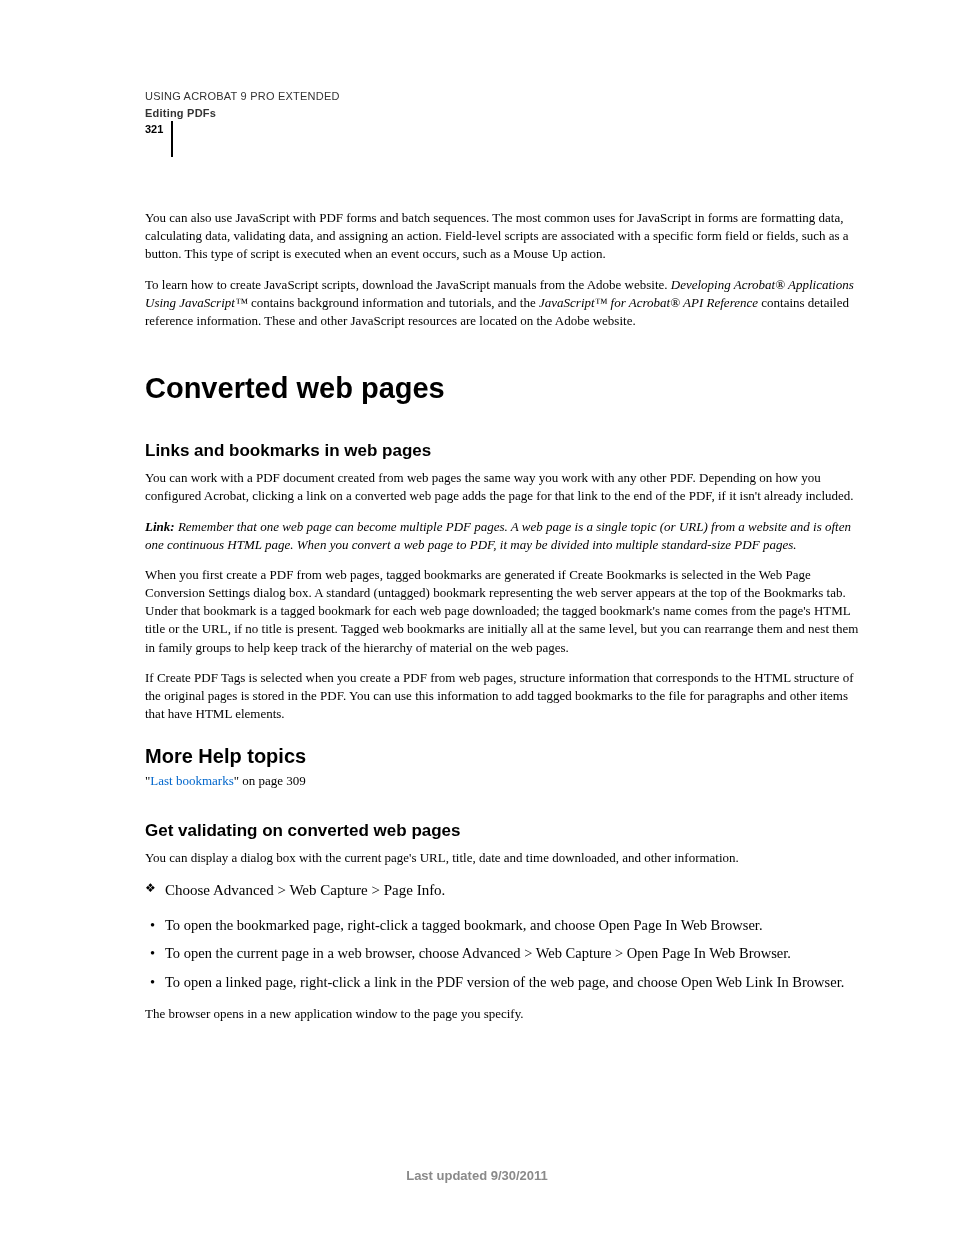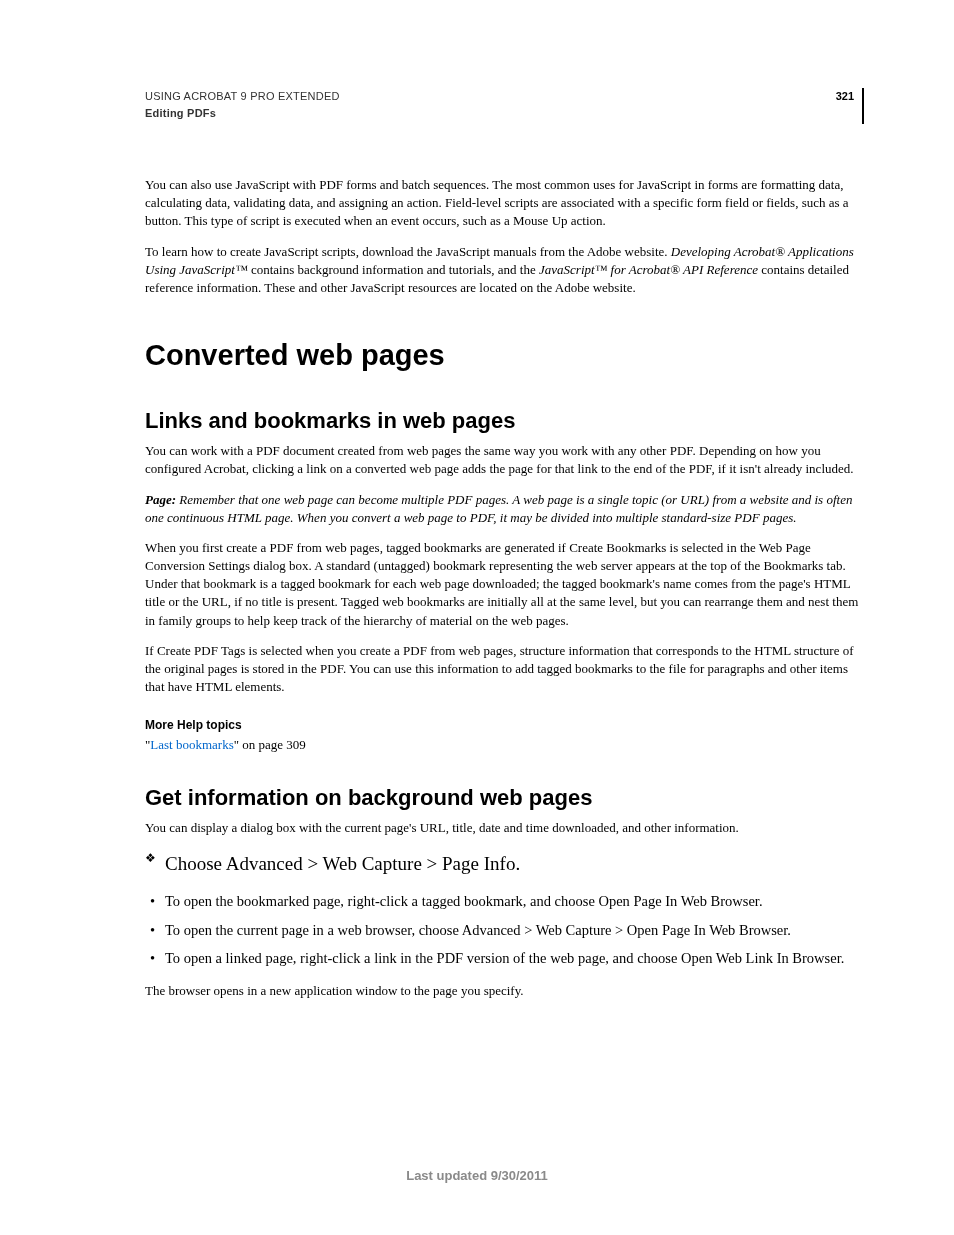--- a/index.html
+++ b/index.html
@@ -12,20 +12,21 @@
     position: relative;
   }
   .page {
     padding: 88px 90px 0 145px;
   }
   .header-row {
     display: flex;
     justify-content: space-between;
     align-items: flex-start;
     margin-bottom: 52px;
+    flex-direction: column;
   }
   .header-left {
     font-family: "Myriad Pro", "Helvetica Neue", Arial, sans-serif;
     font-size: 11px;
     line-height: 1.5;
     color: #333;
     letter-spacing: 0.02em;
   }
   .header-left .line2 { font-weight: 700; }
   .header-right {
@@ -45,40 +46,40 @@
   h1 {
     font-family: "Myriad Pro", "Helvetica Neue", Arial, sans-serif;
     font-weight: 700;
     font-size: 29px;
     margin-top: 42px;
     margin-bottom: 36px;
   }
   h2 {
     font-family: "Myriad Pro", "Helvetica Neue", Arial, sans-serif;
     font-weight: 700;
-    font-size: 22px;
+    font-size: 17px;
     margin-top: 30px;
     margin-bottom: 8px;
   }
   h3 {
     font-family: "Myriad Pro", "Helvetica Neue", Arial, sans-serif;
     font-weight: 700;
-    font-size: 12px;
+    font-size: 20px;
     margin-top: 22px;
     margin-bottom: 4px;
   }
   .italic { font-style: italic; }
   .note-label { font-style: italic; font-weight: 700; }
   .link { color: #0066cc; }
   ul.diamond, ul.bullet {
     list-style: none;
     margin: 0 0 12px 0;
   }
   ul.diamond > li {
-    font-size: 19px;
+    font-size: 15px;
     line-height: 1.55;
     padding-left: 20px;
     position: relative;
     margin-bottom: 6px;
   }
   ul.diamond > li::before {
     content: "❖";
     position: absolute;
     left: 0;
     top: 0;
@@ -125,31 +126,31 @@
     <p>You can also use JavaScript with PDF forms and batch sequences. The most common uses for JavaScript in forms are formatting data, calculating data, validating data, and assigning an action. Field-level scripts are associated with a specific form field or fields, such as a button. This type of script is executed when an event occurs, such as a Mouse Up action.</p>
     <p>
       <span class="seg">To learn how to create JavaScript scripts, download the JavaScript manuals from the Adobe website. </span><span class="seg italic">Developing Acrobat® Applications Using JavaScript™</span><span class="seg"> contains background information and tutorials, and the </span><span class="seg italic">JavaScript™ for Acrobat® API Reference</span><span class="seg"> contains detailed reference information. These and other JavaScript resources are located on the Adobe website.</span>
     </p>
 
     <h1>Converted web pages</h1>
 
     <h2>Links and bookmarks in web pages</h2>
     <p>You can work with a PDF document created from web pages the same way you work with any other PDF. Depending on how you configured Acrobat, clicking a link on a converted web page adds the page for that link to the end of the PDF, if it isn't already included.</p>
     <p>
-      <span class="note-label">Page:</span><span class="italic"> Remember that one web page can become multiple PDF pages. A web page is a single topic (or URL) from a website and is often one continuous HTML page. When you convert a web page to PDF, it may be divided into multiple standard-size PDF pages.</span>
+      <span class="note-label">Link:</span><span class="italic"> Remember that one web page can become multiple PDF pages. A web page is a single topic (or URL) from a website and is often one continuous HTML page. When you convert a web page to PDF, it may be divided into multiple standard-size PDF pages.</span>
     </p>
     <p>When you first create a PDF from web pages, tagged bookmarks are generated if Create Bookmarks is selected in the Web Page Conversion Settings dialog box. A standard (untagged) bookmark representing the web server appears at the top of the Bookmarks tab. Under that bookmark is a tagged bookmark for each web page downloaded; the tagged bookmark's name comes from the page's HTML title or the URL, if no title is present. Tagged web bookmarks are initially all at the same level, but you can rearrange them and nest them in family groups to help keep track of the hierarchy of material on the web pages.</p>
     <p>If Create PDF Tags is selected when you create a PDF from web pages, structure information that corresponds to the HTML structure of the original pages is stored in the PDF. You can use this information to add tagged bookmarks to the file for paragraphs and other items that have HTML elements.</p>
 
     <h3>More Help topics</h3>
     <p>
       <span class="seg">"</span><span class="seg link">Last bookmarks</span><span class="seg">" on page 309</span>
     </p>
 
-    <h2>Get information on background web pages</h2>
+    <h2>Get validating on converted web pages</h2>
     <p>You can display a dialog box with the current page's URL, title, date and time downloaded, and other information.</p>
     <ul class="diamond">
       <li>Choose Advanced &gt; Web Capture &gt; Page Info.</li>
     </ul>
 
     <ul class="bullet">
       <li>To open the bookmarked page, right-click a tagged bookmark, and choose Open Page In Web Browser.</li>
       <li>To open the current page in a web browser, choose Advanced &gt; Web Capture &gt; Open Page In Web Browser.</li>
       <li>To open a linked page, right-click a link in the PDF version of the web page, and choose Open Web Link In Browser.</li>
     </ul>

